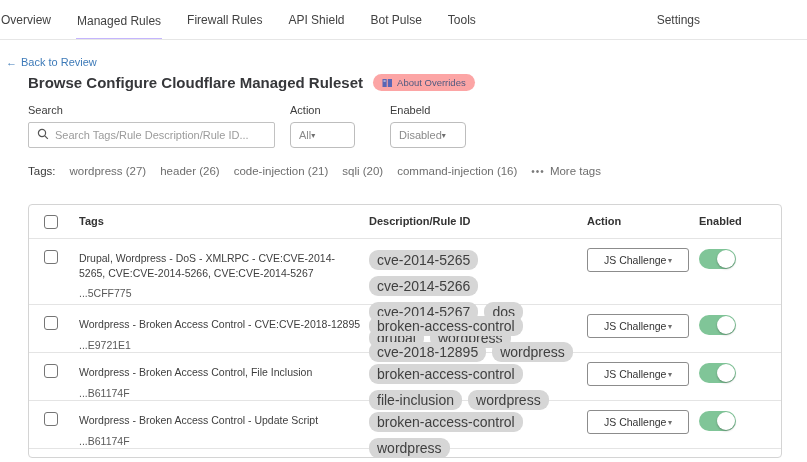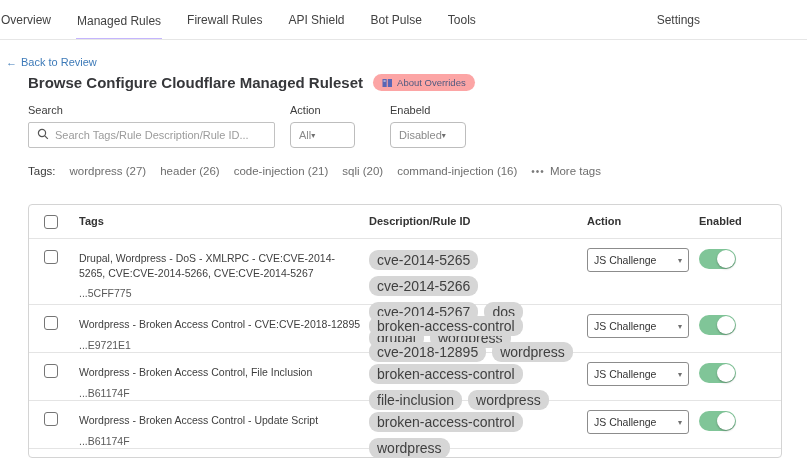--- a/index.html
+++ b/index.html
@@ -85,21 +85,21 @@
     padding-top:11px; padding-right:12px; display:flex; flex-wrap:wrap;
     gap:6px; align-content:flex-start;
   }
   .pill {
     background:#d6d6d6; color:#404040; font-size:14px; border-radius:9px;
     padding:2px 8px; white-space:nowrap;
   }
   .action-cell { padding-top:9px; }
   .action-btn {
     width:102px; height:24px; border:1px solid #8c8c8c; border-radius:3px; background:#fff;
-    display:flex; align-items:center; justify-content:space-between; padding:0 6px;
+    display:flex; align-items:center; justify-content:space-between; padding:0 16px;
     font-size:10.5px; color:#333; cursor:pointer;
   }
   .enabled-cell { padding-top:10px; }
   .toggle {
     width:37px; height:20px; border-radius:10px; background:#80c598;
     position:relative; cursor:pointer;
   }
   .toggle .knob {
     position:absolute; right:1px; top:1px; width:18px; height:18px; border-radius:50%;
     background:#fff; box-shadow:0 1px 2px rgba(0,0,0,.3);

